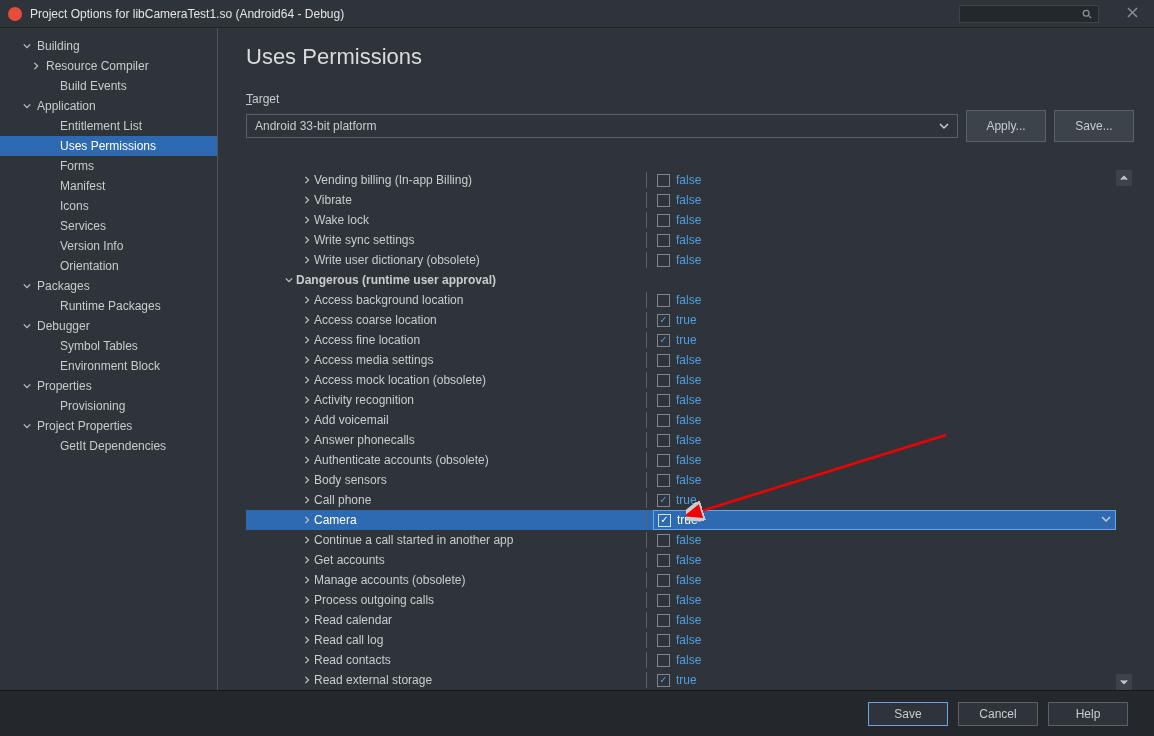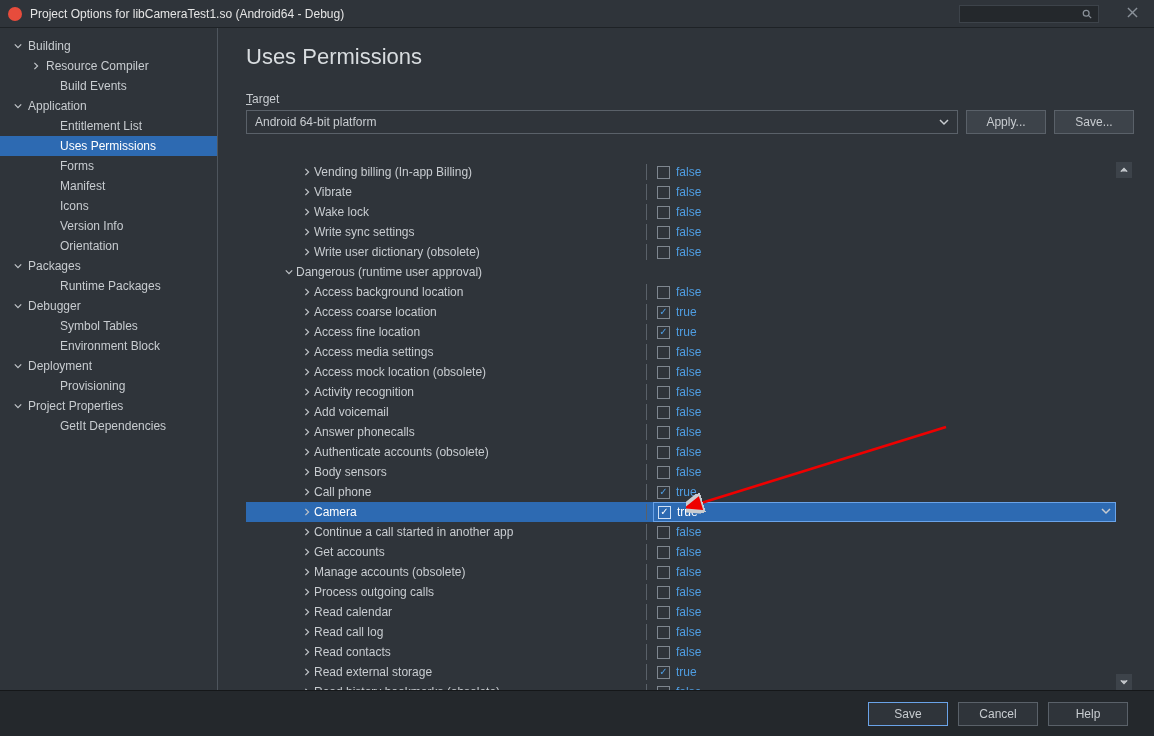--- a/index.html
+++ b/index.html
@@ -13,50 +13,50 @@
 .titlebar .spacer { flex: 1; }
 .titlebar .search { width: 140px; height: 18px; background: #24282c; border: 1px solid #3d434a; display: flex; align-items: center; justify-content: flex-end; padding: 0 6px; }
 .titlebar .search svg { width: 10px; height: 10px; stroke: #8a9199; }
 .titlebar .close { margin-left: 20px; color: #8a9199; cursor: pointer; padding: 4px 8px; }
 
 
 .content { flex: 1; display: flex; overflow: hidden; }
 
 
 .sidebar { width: 218px; background: #2f343a; border-right: 1px solid #4e555d; padding-top: 8px; overflow-y: auto; }
-.tree-item { height: 20px; display: flex; align-items: center; color: #c8ccd0; cursor: pointer; padding-left: 12px; }
+.tree-item { height: 20px; display: flex; align-items: center; color: #c8ccd0; cursor: pointer; padding-left: 21px; }
 .tree-item.l1 { padding-left: 30px; }
 .tree-item.l2 { padding-left: 44px; }
 .tree-item.selected { background: #2d6ab2; color: #fff; }
 .tree-item .chev { width: 12px; display: inline-flex; justify-content: center; margin-right: 4px; color: #c0c4c8; }
 .tree-item .chev svg { width: 8px; height: 8px; }
 
 
 .main { flex: 1; display: flex; flex-direction: column; padding: 16px 20px 0 28px; position: relative; }
 .main h1 { font-size: 22px; font-weight: 400; color: #d8dcdf; margin-bottom: 22px; }
 .target-row { margin-bottom: 28px; }
 .target-label { color: #c8ccd0; margin-bottom: 4px; display: block; }
 .target-controls { display: flex; gap: 8px; align-items: center; }
 .combo { flex: 1; height: 24px; background: #2f343a; border: 1px solid #5a6169; display: flex; align-items: center; padding: 0 8px; color: #c8ccd0; }
 .combo .spacer { flex: 1; }
 .combo svg { width: 10px; height: 10px; }
-.btn-top { width: 80px; height: 24px; background: #3d434a; border: 1px solid #5a6169; color: #c8ccd0; display: flex; align-items: center; justify-content: center; cursor: pointer; }
+.btn-top { width: 80px; height: 32px; background: #3d434a; border: 1px solid #5a6169; color: #c8ccd0; display: flex; align-items: center; justify-content: center; cursor: pointer; }
 
 
 .grid-wrap { flex: 1; display: flex; overflow: hidden; position: relative; }
 .grid { flex: 1; overflow-y: auto; padding-right: 18px; }
 .grow { height: 20px; display: flex; align-items: center; }
 .grow.selected { background: #2d6ab2; }
 .gname { width: 400px; display: flex; align-items: center; height: 100%; }
 .gname .indent { display: inline-block; }
 .gname .chev { width: 14px; display: inline-flex; justify-content: center; color: #c0c4c8; }
 .gname .chev svg { width: 8px; height: 8px; }
 .gname .label { color: #c8ccd0; white-space: nowrap; }
 .grow.selected .gname .label { color: #fff; }
-.gname .label.bold { font-weight: 400; }
+.gname .label.bold { font-weight: 700; }
 .gsep { width: 1px; height: 16px; background: #5a6169; margin: 0 6px 0 0; }
 .gval { flex: 1; display: flex; align-items: center; gap: 6px; height: 100%; padding: 0 4px; }
 .grow.selected .gval { border: 1px solid #6aa3e8; }
 .cb { width: 13px; height: 13px; border: 1px solid #7e868f; display: inline-flex; align-items: center; justify-content: center; }
 .cb.checked::after { content: "✓"; color: #4f9ee3; font-size: 10px; line-height: 1; }
 .grow.selected .cb { border-color: #cfe0f5; }
 .grow.selected .cb.checked::after { color: #fff; }
 .vtxt { color: #4f9ee3; }
 .grow.selected .vtxt { color: #fff; }
 .gval .drop { margin-left: auto; }
@@ -146,20 +146,24 @@
         <div class="tree-item l2">
           <span class="chev"></span>
           <span>Manifest</span>
         </div>
         <div class="tree-item l2">
           <span class="chev"></span>
           <span>Icons</span>
         </div>
         <div class="tree-item l2">
           <span class="chev"></span>
+          <span>Services</span>
+        </div>
+        <div class="tree-item l2">
+          <span class="chev"></span>
           <span>Version Info</span>
         </div>
         <div class="tree-item l2">
           <span class="chev"></span>
           <span>Orientation</span>
         </div>
         <div class="tree-item l0">
           <span class="chev">
             <svg viewBox="0 0 10 10">
               <polyline points="1,3 5,7 9,3"></polyline>
@@ -186,21 +190,21 @@
         <div class="tree-item l2">
           <span class="chev"></span>
           <span>Environment Block</span>
         </div>
         <div class="tree-item l0">
           <span class="chev">
             <svg viewBox="0 0 10 10">
               <polyline points="1,3 5,7 9,3"></polyline>
             </svg>
           </span>
-          <span>Deployment</span>
+          <span>Properties</span>
         </div>
         <div class="tree-item l2">
           <span class="chev"></span>
           <span>Provisioning</span>
         </div>
         <div class="tree-item l0">
           <span class="chev">
             <svg viewBox="0 0 10 10">
               <polyline points="1,3 5,7 9,3"></polyline>
             </svg>
@@ -212,21 +216,21 @@
           <span>GetIt Dependencies</span>
         </div>
       </div>
 
     <div class="main">
       <h1>Uses Permissions</h1>
       <div class="target-row">
         <span class="target-label"><u>T</u><span>arget</span></span>
         <div class="target-controls">
           <div class="combo">
-            <span>Android 64-bit platform</span>
+            <span>Android 33-bit platform</span>
             <span class="spacer"></span>
             <svg viewBox="0 0 10 10">
                 <polyline points="1,3 5,7 9,3"></polyline>
               </svg>
           </div>
           <div class="btn-top">Apply...</div>
           <div class="btn-top">Save...</div>
         </div>
       </div>
 

